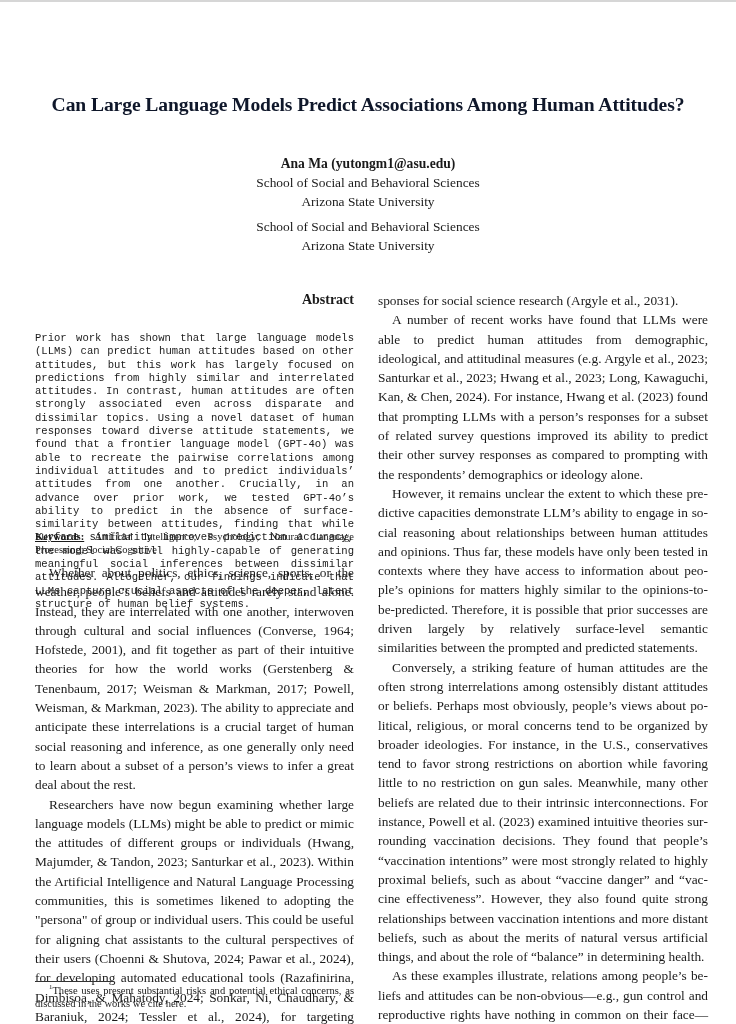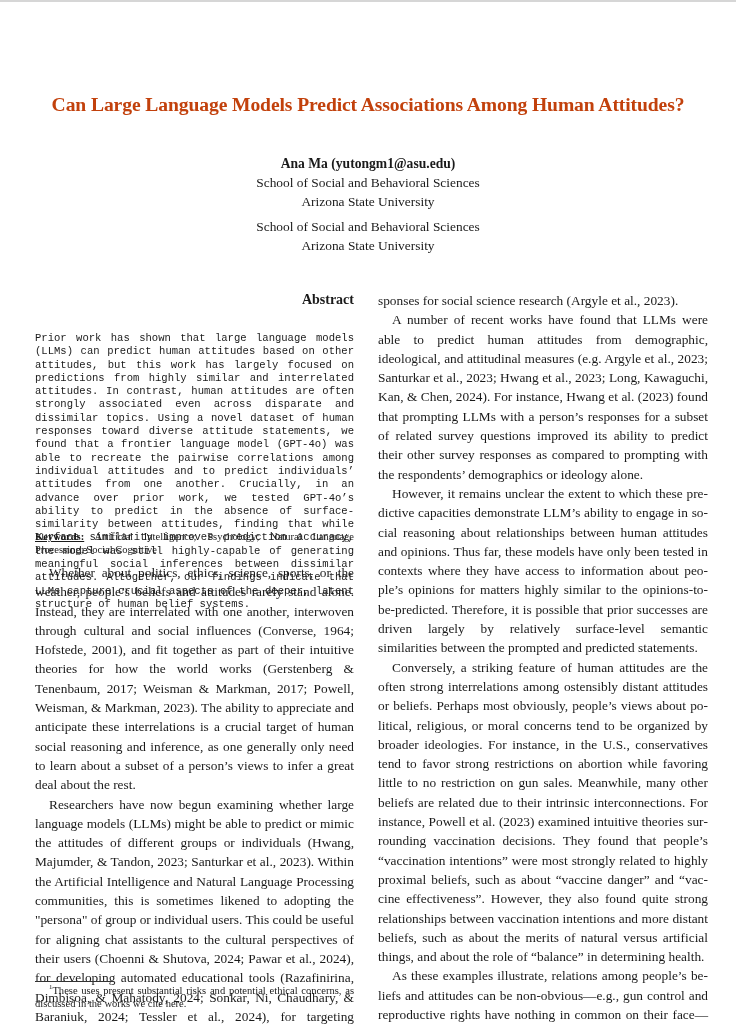--- a/index.html
+++ b/index.html
@@ -4,21 +4,21 @@
 <style>
   html, body { margin: 0; padding: 0; background: #ffffff; }
   body {
     width: 736px; height: 1024px; overflow: hidden; position: relative;
     font-family: "Liberation Serif", "DejaVu Serif", serif;
     color: #1a1a1a;
   }
   .topline { position: absolute; left: 0; top: 0; width: 736px; height: 2px; background: #d6d6d6; }
   .title {
     position: absolute; left: 0; top: 94px; width: 736px; text-align: center;
-    font-weight: bold; font-size: 19.6px; letter-spacing: -0.1px; color: #c2410c;
+    font-weight: bold; font-size: 19.6px; letter-spacing: -0.1px; color: #0f172a;
     margin: 0;
   }
   .author-block { position: absolute; left: 0; width: 736px; text-align: center; font-size: 13.4px; line-height: 19px; }
   .author-block .name { font-weight: bold; font-size: 13.6px; text-align: center; }
   #author1 { top: 154px; }
   #author2 { top: 217px; }
 
   .abstract-head {
     position: absolute; left: 35px; width: 319px; top: 292px; text-align: right;
     font-weight: bold; font-size: 14px; margin: 0;
@@ -75,18 +75,18 @@
 
 <div class="left-body">
   <p class="body-p">Whether about politics, ethics, science, sports, or the weather, people’s beliefs and attitudes rarely stand alone. Instead, they are interrelated with one another, interwoven through cultural and social influences (Converse, 1964; Hof­stede, 2001), and fit together as part of their intuitive theories for how the world works (Gerstenberg &amp; Tenenbaum, 2017; Weisman &amp; Markman, 2017; Powell, Weisman, &amp; Markman, 2023). The ability to appreciate and anticipate these interre­lations is a crucial target of human social reasoning and infer­ence, as one generally only need to learn about a subset of a person’s views to infer a great deal about the rest.</p>
   <p class="body-p"><span>Researchers have now begun examining whether large lan­guage models (LLMs) might be able to predict or mimic the attitudes of different groups or individuals (Hwang, Ma­jumder, &amp; Tandon, 2023; Santurkar et al., 2023). Within the Artificial Intelligence and Natural Language Processing com­munities, this is sometimes likened to adopting the "persona" of group or individual users. This could be useful for align­ing chat assistants to the cultural perspectives of their users (Choenni &amp; Shutova, 2024; Pawar et al., 2024), for develop­ing automated educational tools (Razafinirina, Dimbisoa, &amp; Mahatody, 2024; Sonkar, Ni, Chaudhary, &amp; Baraniuk, 2024; Tessler et al., 2024), for targeting recommendations or adver­tising (El-Sayed et al., 2024; Tang, Sun, Curran, Schaub, &amp; Shin, 2024b)</span> </p>
 </div>
 
 <div class="fn-rule"></div>
 <p class="footnote"><sup>1</sup><span>These uses present substantial risks and potential ethical con­cerns, as discussed in the works we cite here.</span></p>
 
 <div class="right-body">
-  <p class="body-p first">sponses for social science research (Argyle et al., 2023).</p>
+  <p class="body-p first">sponses for social science research (Argyle et al., 2031).</p>
   <p class="body-p">A number of recent works have found that LLMs were able to predict human attitudes from demographic, ideological, and attitudinal measures (e.g. Argyle et al., 2023; Santurkar et al., 2023; Hwang et al., 2023; Long, Kawaguchi, Kan, &amp; Chen, 2024). For instance, Hwang et al. (2023) found that prompting LLMs with a person’s responses for a subset of related survey questions improved its ability to predict their other survey responses as compared to prompting with the respondents’ demographics or ideology alone.</p>
   <p class="body-p">However, it remains unclear the extent to which these pre­dictive capacities demonstrate LLM’s ability to engage in so­cial reasoning about relationships between human attitudes and opinions. Thus far, these models have only been tested in contexts where they have access to information about peo­ple’s opinions for matters highly similar to the opinions-to-be-predicted. Therefore, it is possible that prior successes are driven largely by relatively surface-level semantic similarities between the prompted and predicted statements.</p>
   <p class="body-p">Conversely, a striking feature of human attitudes are the often strong interrelations among ostensibly distant attitudes or beliefs. Perhaps most obviously, people’s views about po­litical, religious, or moral concerns tend to be organized by broader ideologies. For instance, in the U.S., conservatives tend to favor strong restrictions on abortion while favoring little to no restriction on gun sales. Meanwhile, many other beliefs are related due to their intrinsic interconnections. For instance, Powell et al. (2023) examined intuitive theories sur­rounding vaccination decisions. They found that people’s “vaccination intentions” were most strongly related to highly proximal beliefs, such as about “vaccine danger” and “vac­cine effectiveness”. However, they also found quite strong relationships between vaccination intentions and more distant beliefs, such as about the merits of natural versus artificial things, and about the role of “balance” in determining health.</p>
   <p class="body-p">As these examples illustrate, relations among people’s be­liefs and attitudes can be non-obvious—e.g., gun control and reproductive rights have nothing in common on their face—and therefore unlikely to be predictable from the semantic similarity of statements of the beliefs themselves. Rather, ap­preciating these interrelations requires a deeper understand­ing of both social and epistemic concerns.</p>
 </div>
 
 </body></html>

